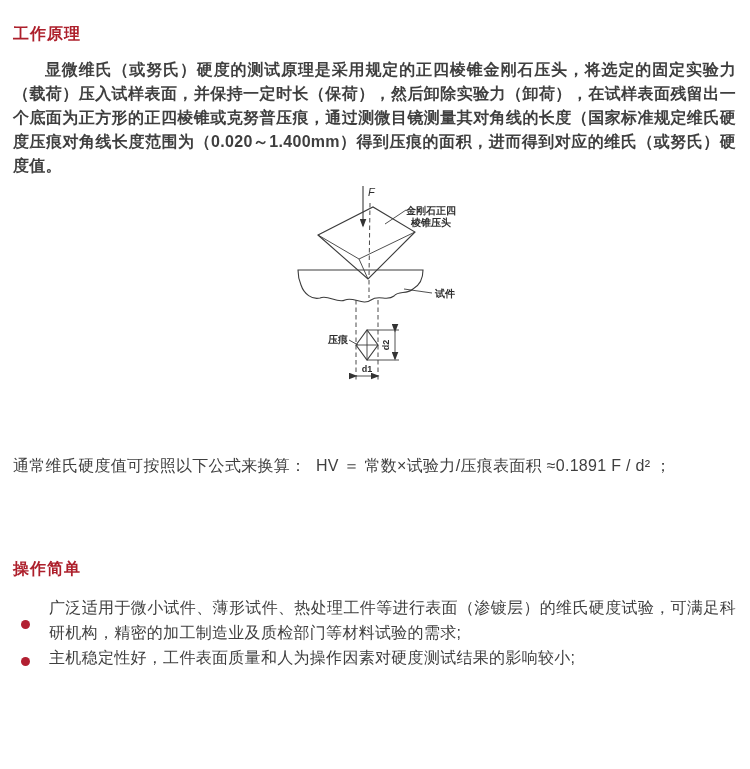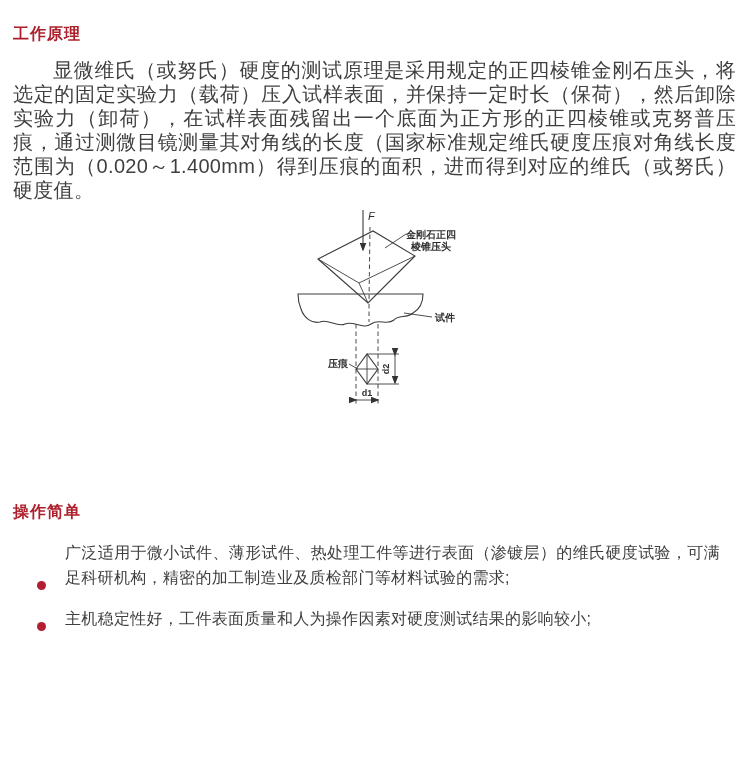--- a/index.html
+++ b/index.html
@@ -1,24 +1,24 @@
 <!DOCTYPE html>
 <html><head>
 <meta charset="utf-8">
 <style>
   html,body{margin:0;padding:0;background:#ffffff;}
   body{width:750px;font-family:"Liberation Sans","DejaVu Sans",sans-serif;color:#3f3f3f;}
   .page{padding:22px 14px 0 13px;width:723px;}
   .section-title{color:#ad1f2b;font-size:16px;line-height:24px;font-weight:bold;margin:0 0 12px 0;letter-spacing:1px;}
-  .intro{font-size:20px;line-height:24px;text-indent:2em;margin:0;letter-spacing:0.3px;text-align:justify;}
+  .intro{font-size:16px;line-height:24px;text-indent:2em;margin:0;letter-spacing:0.3px;text-align:justify;font-weight:bold;}
   .diagram-wrap{margin:4px 0 0 279px;width:235px;height:210px;}
   .formula-block{margin-top:6px;font-size:16px;line-height:27px;letter-spacing:0.3px;white-space:pre-wrap;}
   .features-title{margin:24px 0 14px 0;}
   ul.features{list-style:none;margin:0;padding:0;}
-  ul.features li{display:flex;align-items:flex-end;margin:16px;}
+  ul.features li{display:flex;align-items:center;margin:0;}
   .dot{flex:0 0 auto;width:9px;height:9px;border-radius:50%;background:#b21f31;margin:8px 19px 0 8px;}
   .ftext{font-size:16px;line-height:25px;letter-spacing:0.3px;text-align:justify;}
   svg text{font-family:"Liberation Sans","DejaVu Sans",sans-serif;}
   .dline{stroke:#3c3c3c;stroke-width:1.1;fill:none;}
   .dthin{stroke:#3c3c3c;stroke-width:0.9;fill:none;}
   .ddash{stroke:#4a4a4a;stroke-width:1;fill:none;stroke-dasharray:4.5,3;}
   .dlabel{font-size:10px;font-weight:bold;fill:#2e2e2e;}
   .dsmall{font-size:9px;font-weight:bold;fill:#2e2e2e;}
 </style>
 </head>
@@ -69,20 +69,21 @@
       <path class="dthin" d="M75,148 L107,148 M75,178 L107,178"></path>
       <line x1="103" y1="149" x2="103" y2="177" class="dthin" marker-start="url(#arr)" marker-end="url(#arr)"></line>
       <text x="97" y="163" text-anchor="middle" class="dsmall" transform="rotate(-90 97 163)">d2</text>
 
       <line x1="64" y1="194" x2="86" y2="194" class="dthin" marker-start="url(#arr)" marker-end="url(#arr)"></line>
       <text x="75" y="190" text-anchor="middle" class="dsmall">d1</text>
     </svg>
   </div>
 
   <div class="formula-block">
+    <div>通常维氏硬度值可按照以下公式来换算：  HV ＝ 常数×试验力/压痕表面积 ≈0.1891 F / d² ；</div>
   </div>
 
   <h2 class="section-title features-title">操作简单</h2>
 
   <ul class="features">
     <li>
       <span class="dot"></span>
       <span class="ftext">广泛适用于微小试件、薄形试件、热处理工件等进行表面（渗镀层）的维氏硬度试验，可满足科研机构，精密的加工制造业及质检部门等材料试验的需求;</span>
     </li>
     <li>

